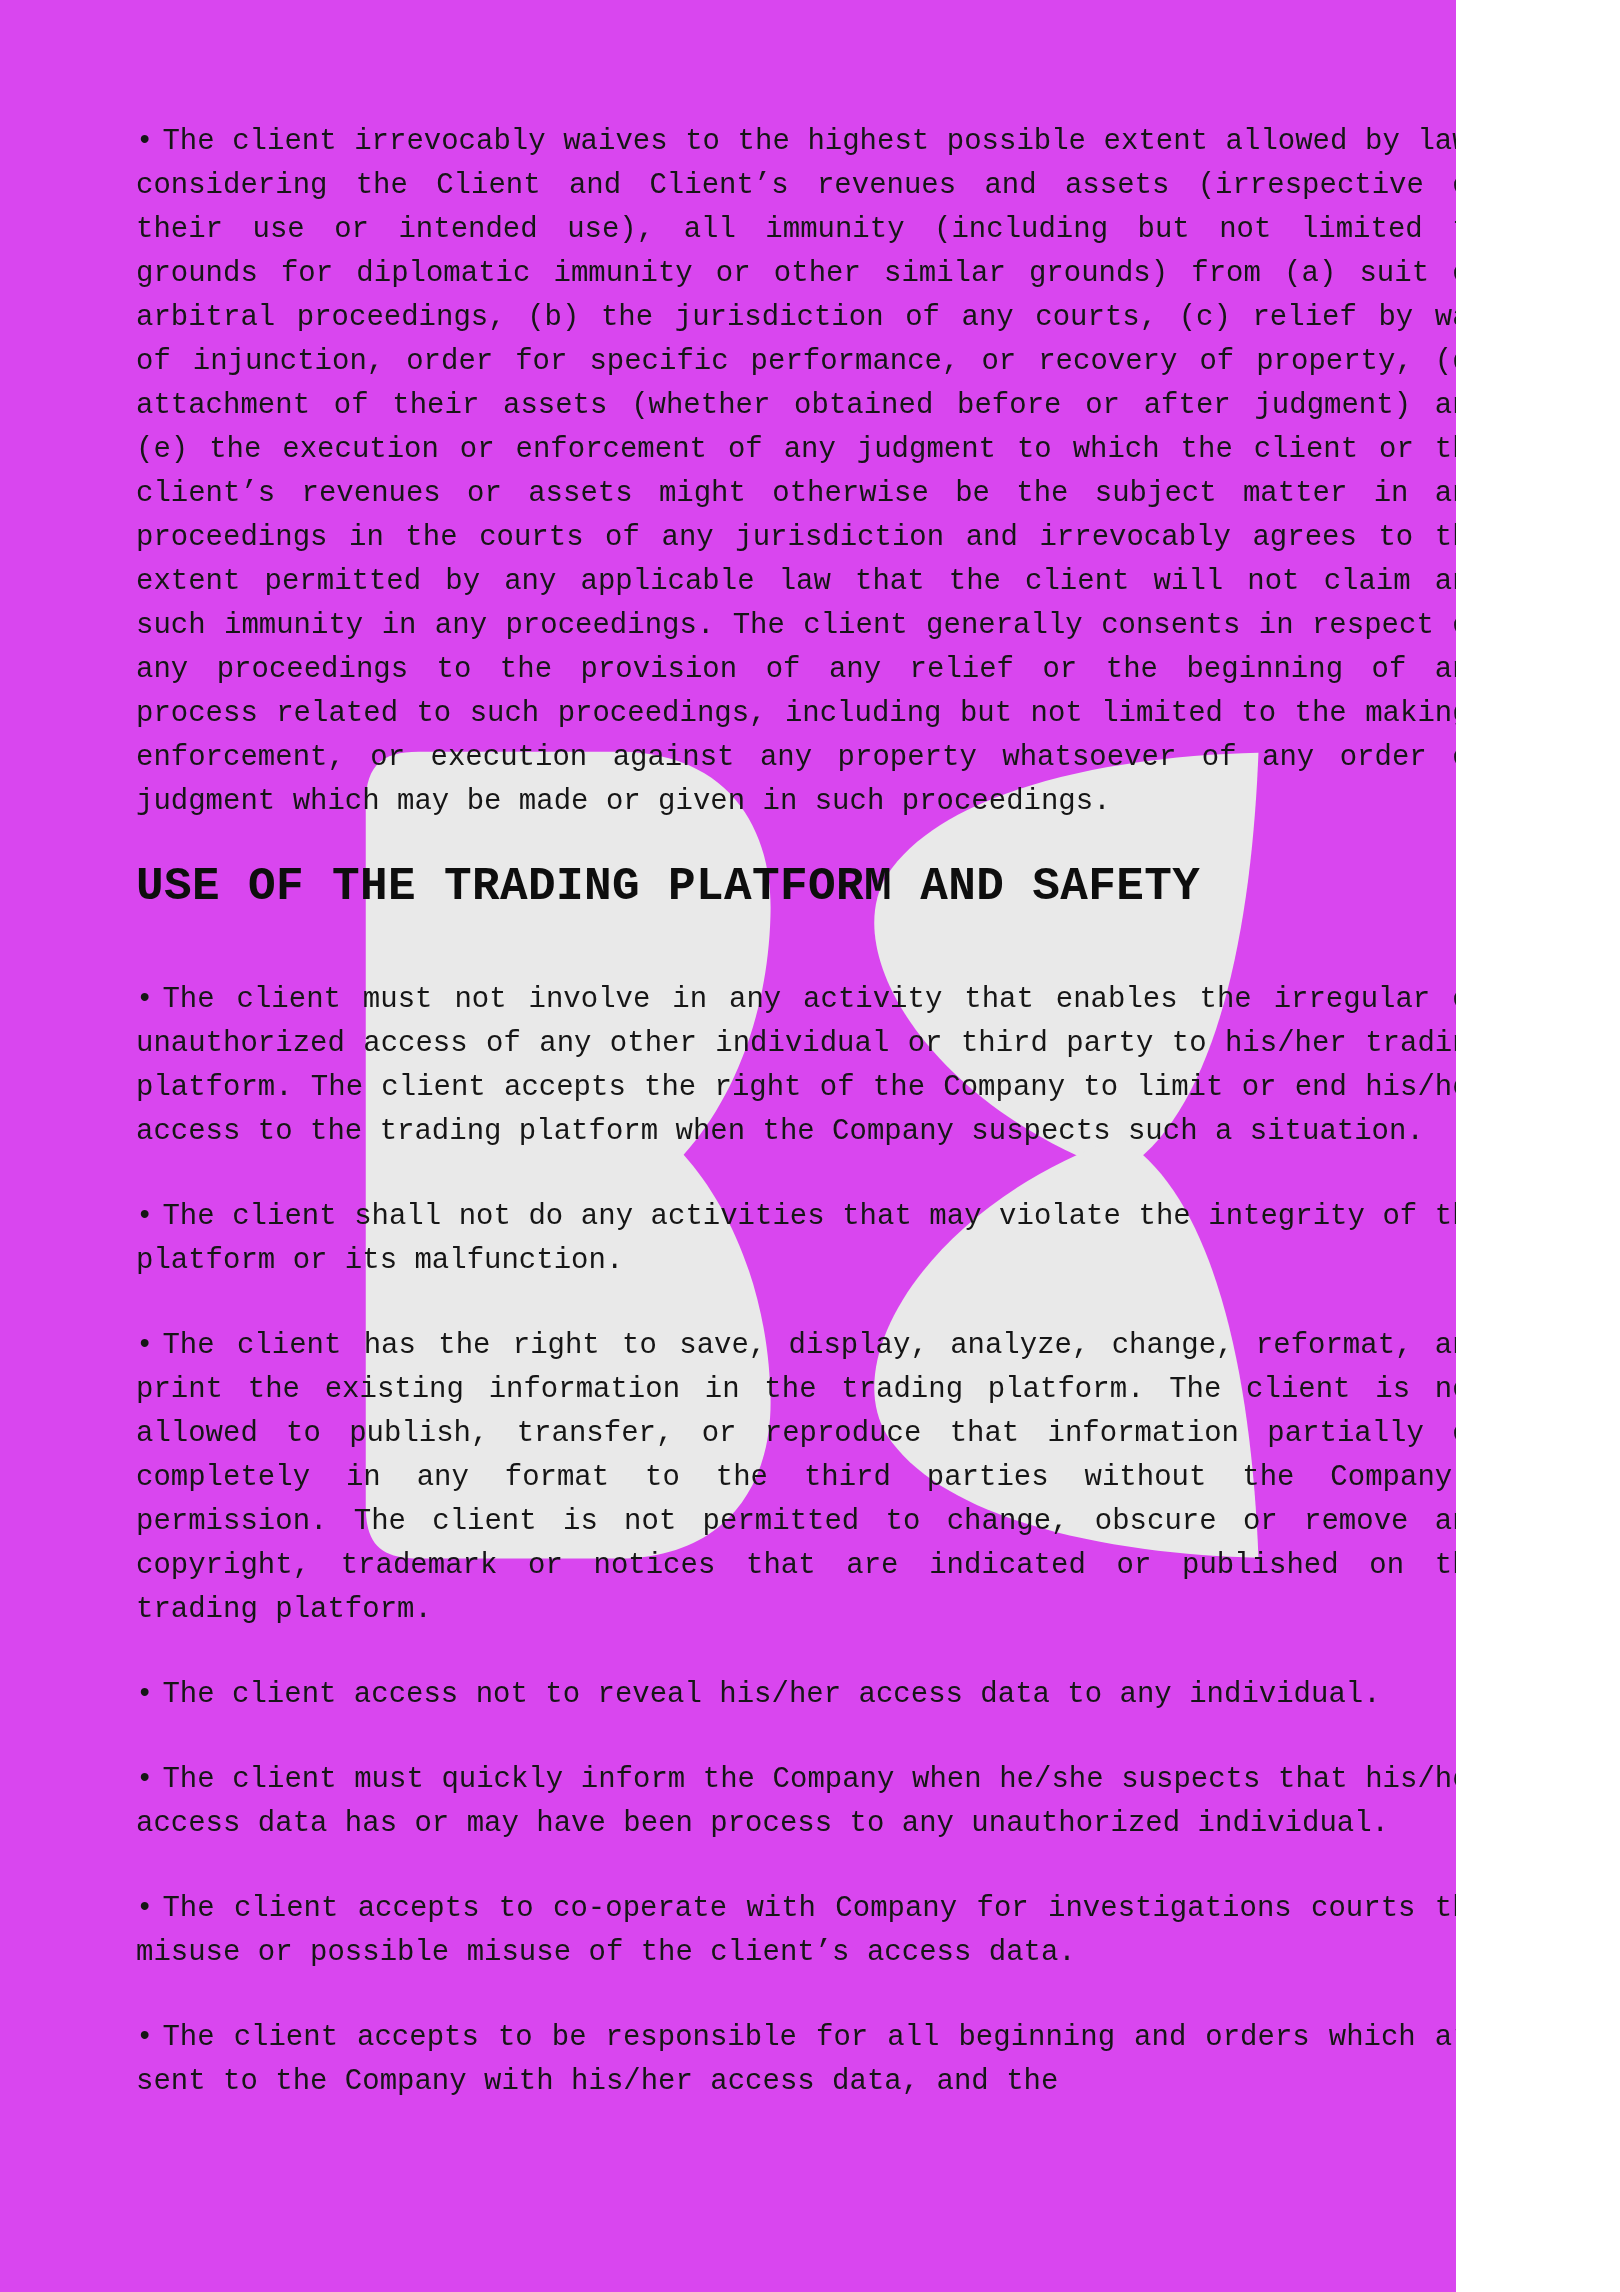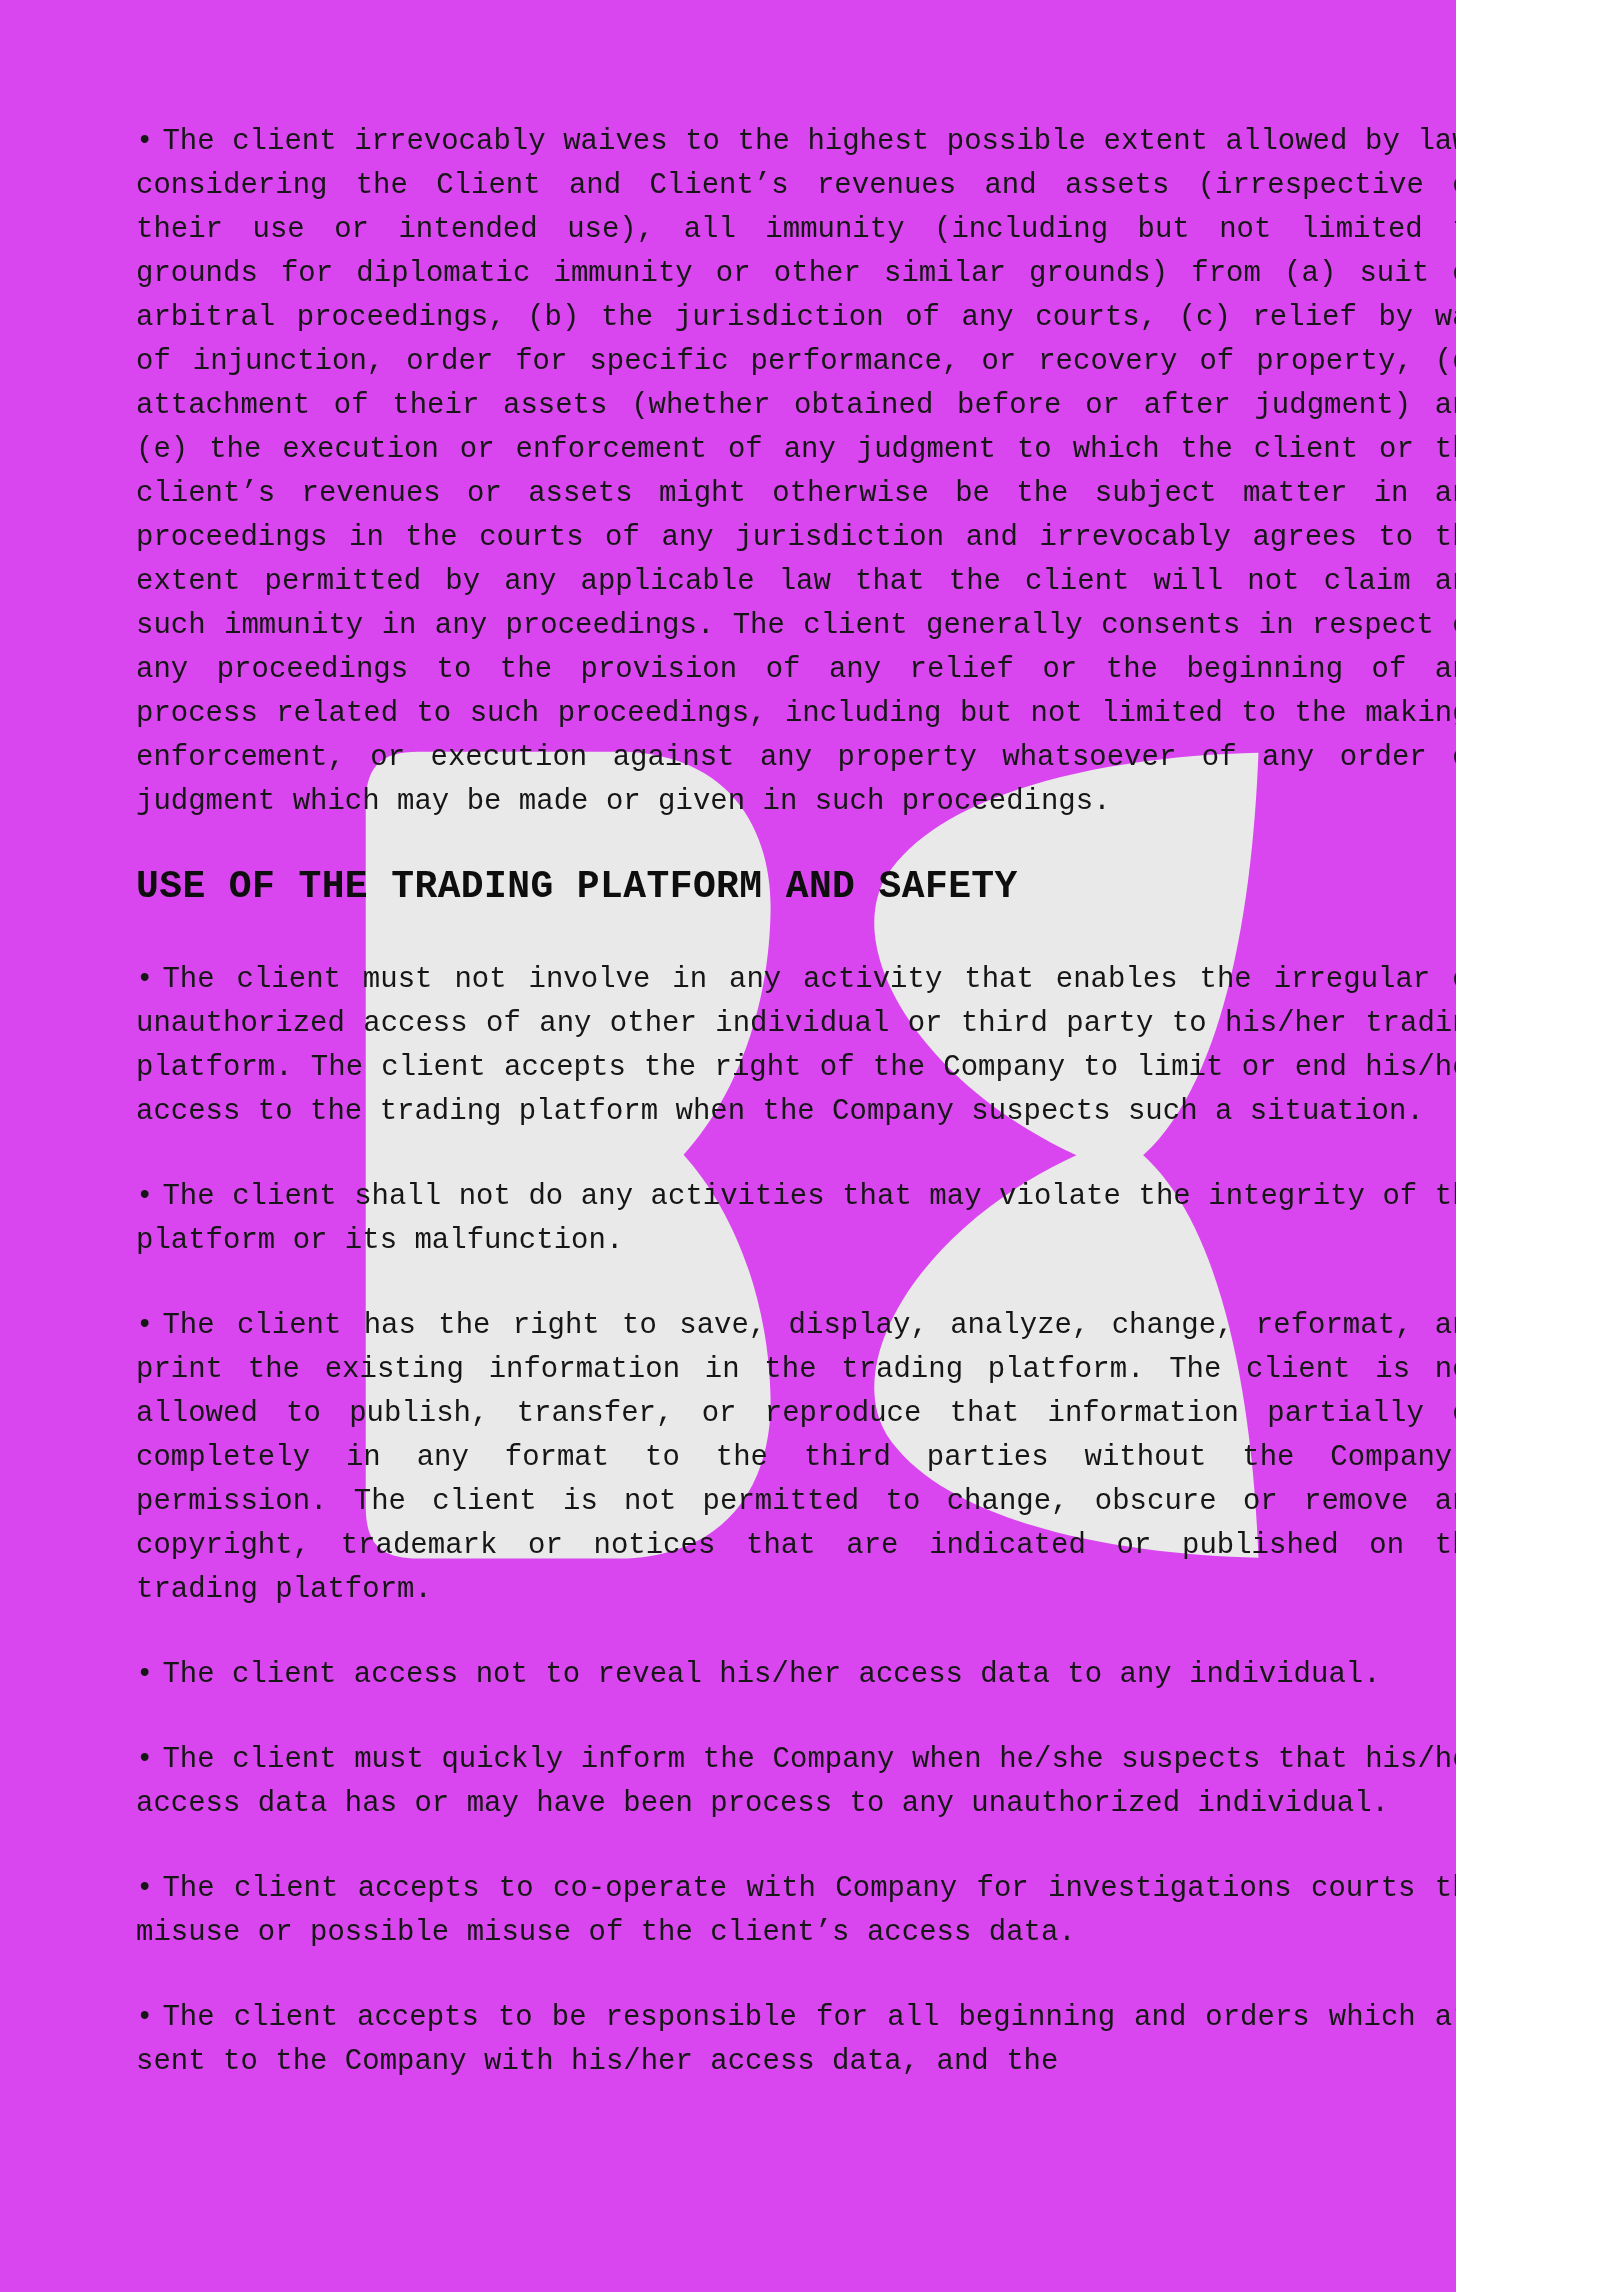--- a/index.html
+++ b/index.html
@@ -34,26 +34,26 @@
     text-align: justify;
   }
   .para {
     margin: 0 0 41px 0;
   }
   .bullet {
     display: inline-block;
     margin-right: 9px;
   }
   .heading {
-    font-size: 38px;
+    font-size: 46px;
     line-height: 44px;
     font-weight: bold;
     letter-spacing: 0.4px;
     color: #0e0e0e;
-    margin: 0 0 49px 0;
+    margin: 0 0 69px 0;
     text-align: left;
   }
 </style>
 </head>
 <body>
 
 <div class="page">
 
   <svg class="watermark" viewBox="0 0 1005 908" xmlns="http://www.w3.org/2000/svg" aria-hidden="true">
     <path d="M 3,60 C 3,18 20,2 62,2 L 295,2 C 415,8 458,95 455,185 C 452,300 410,395 358,452 C 410,510 452,605 455,720 C 458,810 415,897 295,903 L 62,903 C 20,903 3,887 3,845 Z" fill="#e9e9e9"></path>

